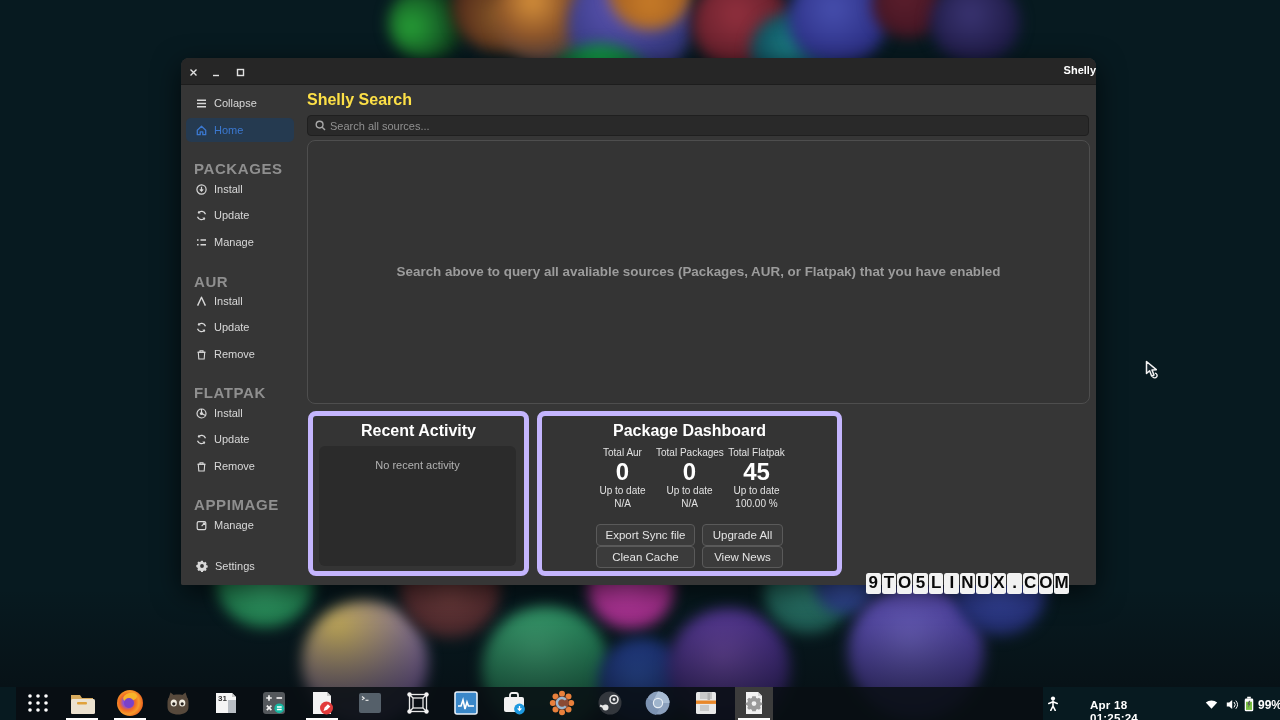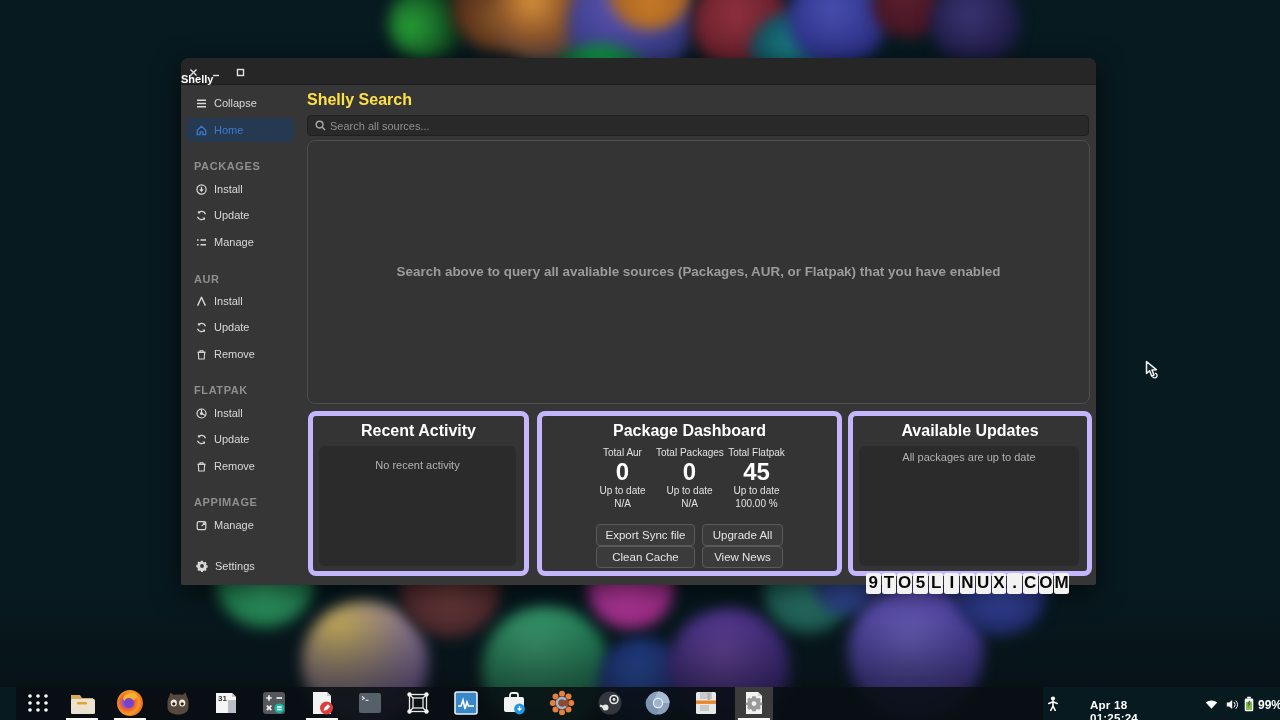--- a/index.html
+++ b/index.html
@@ -3,26 +3,26 @@
 <meta charset="utf-8">
 <style>
 * { margin:0; padding:0; box-sizing:border-box; }
 html,body { width:1280px; height:720px; overflow:hidden; }
 body { font-family:"Liberation Sans", sans-serif; position:relative; background:#071a20; }
 #desk { position:absolute; inset:0; overflow:hidden; background:#071a20; }
 .sph { position:absolute; border-radius:50%; filter:blur(7px); }
 
 #win { position:absolute; left:181px; top:58px; width:915px; height:527px; background:#363636; border-radius:8px 8px 2px 2px; box-shadow:0 8px 28px rgba(0,0,0,0.65); }
 #titlebar { position:absolute; left:0; top:0; width:100%; height:27px; background:#262626; border-radius:8px 8px 0 0; border-bottom:1px solid #1d1d1d; }
-#title { position:absolute; width:100%; text-align:left; top:15px; font-size:11px; font-weight:bold; color:#fff; }
+#title { position:absolute; width:100%; text-align:right; top:6px; font-size:11px; font-weight:bold; color:#fff; }
 
 #sidebar { position:absolute; left:0; top:27px; width:118px; bottom:0; background:#363636; border-radius:0 0 0 2px; }
 .sitem { position:absolute; left:9px; width:104px; height:22px; display:flex; align-items:center; color:#d8d8d8; font-size:11px; }
 .sitem svg { margin-left:6px; margin-right:7px; flex:none; }
-.slabel { position:absolute; left:13px; font-size:11px; font-weight:bold; letter-spacing:0.6px; color:#8f8f8f; }
+.slabel { position:absolute; left:13px; font-size:15px; font-weight:bold; letter-spacing:0.6px; color:#8f8f8f; }
 #homepill { position:absolute; left:5px; top:33px; width:108px; height:24px; background:#253a50; border-radius:5px; }
 .home { color:#3b78d0; }
 
 #main { position:absolute; left:118px; top:27px; right:0; bottom:0; }
 #hdr { position:absolute; left:8px; top:6px; font-size:16px; font-weight:bold; color:#fde047; }
 #search { position:absolute; left:8px; top:30px; width:782px; height:21px; background:#292929; border:1px solid #1f1f1f; border-radius:4px; color:#909090; font-size:11px; line-height:20px; }
 #search .ph { margin-left:22px; }
 #search svg { position:absolute; left:7px; top:4px; }
 #panel { position:absolute; left:8px; top:55px; width:783px; height:264px; background:#343434; border:1px solid #4e4e4e; border-radius:8px; }
 #panel .msg { position:absolute; width:100%; top:123px; text-align:center; font-weight:bold; font-size:13.4px; color:#9c9c9c; }
@@ -185,26 +185,20 @@
           <div class="brow">
               <div class="btn" style="width:99px;">Export Sync file</div>
               <div class="btn" style="width:81px;">Upgrade All</div>
             </div>
           <div class="brow">
               <div class="btn" style="width:99px;">Clean Cache</div>
               <div class="btn" style="width:81px;">View News</div>
             </div>
         </div>
       </div>
-      <div class="card" id="card3" style="left:549px; width:244px;">
-        <div class="ctitle">Available Updates</div>
-        <div class="inner">
-            <div class="t" style="margin-top:5px;">All packages are up to date</div>
-          </div>
-      </div>
     </div>
   </div>
 
   <div id="wm">
       <span>9</span>
       <span>T</span>
       <span>O</span>
       <span>5</span>
       <span>L</span>
       <span>I</span>

